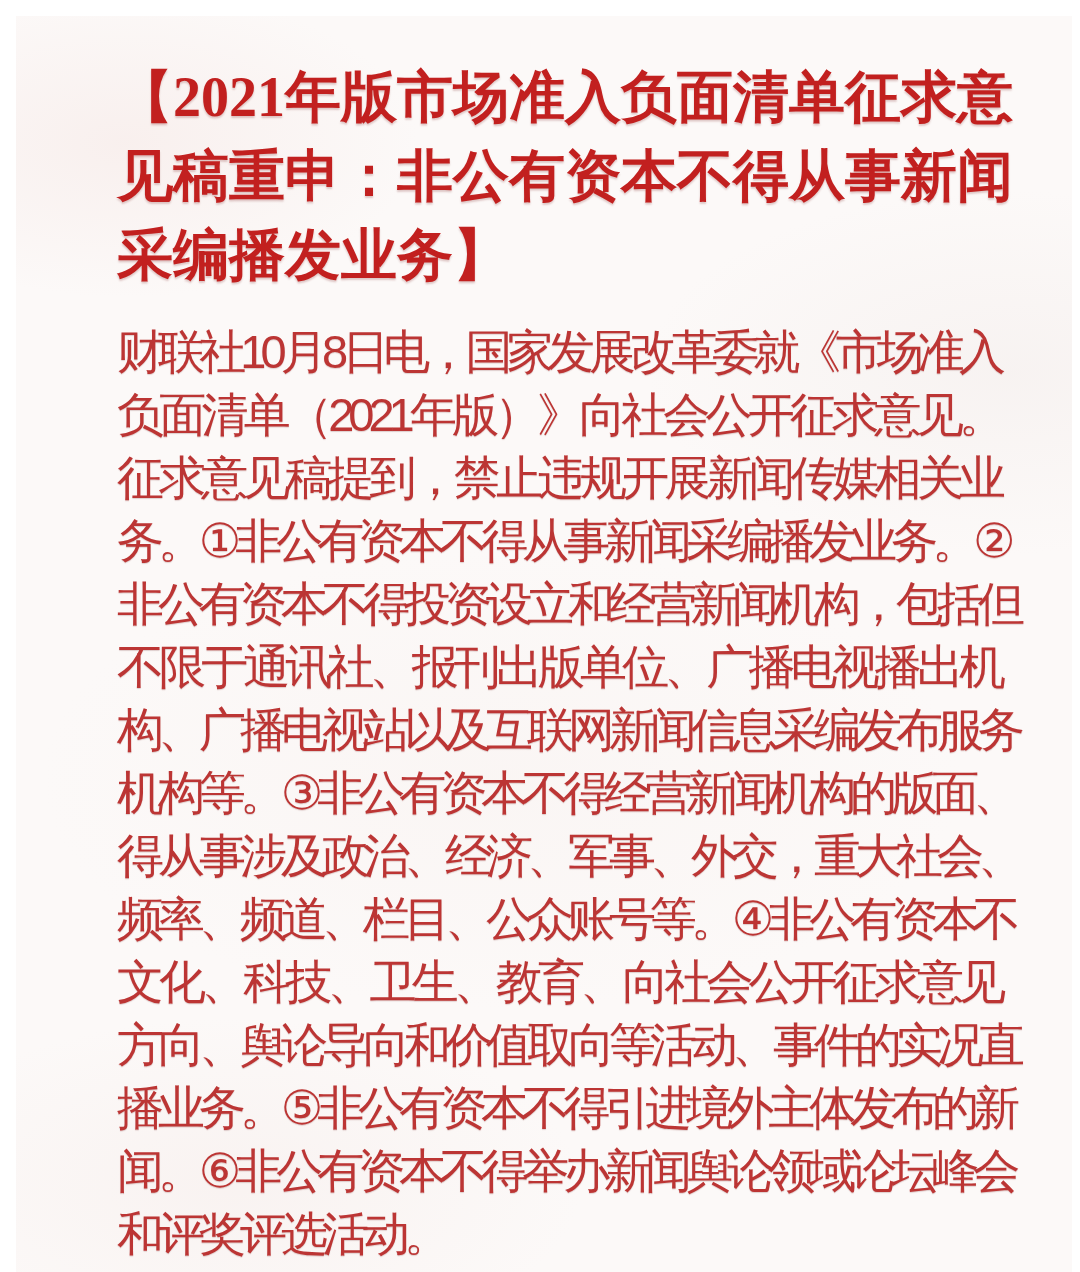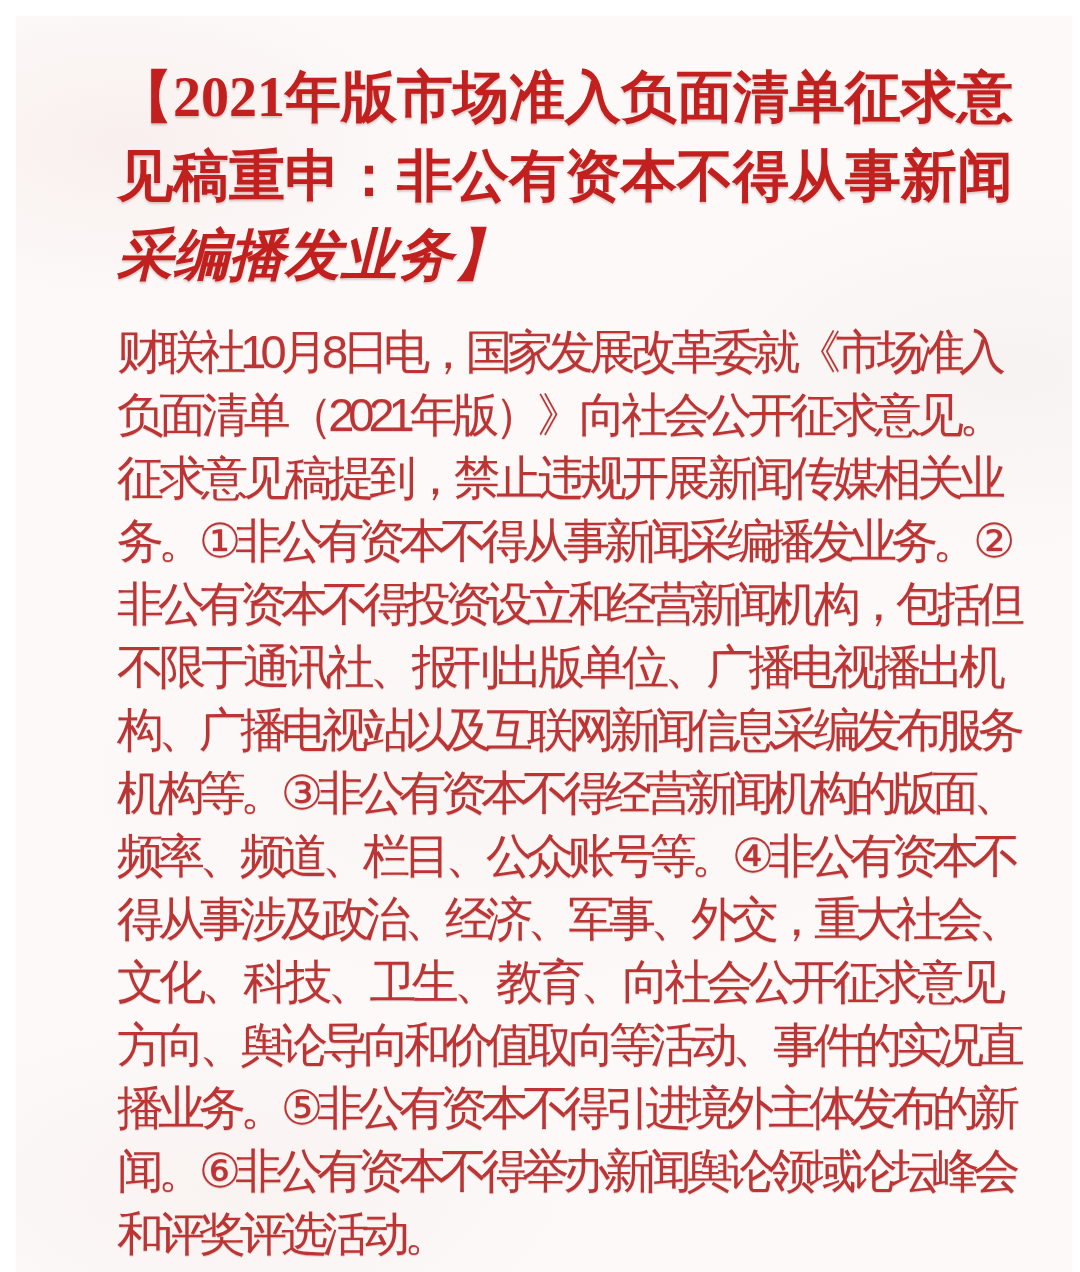--- a/index.html
+++ b/index.html
@@ -38,21 +38,20 @@
     color: var(--title-color);
     text-align: justify;
     text-align-last: justify;
     text-shadow: 0 2px 2px rgba(120, 25, 25, 0.22);
     white-space: nowrap;
     overflow: visible;
   }
   .title-line.no-stretch {
     text-align: left;
     text-align-last: left;
-    font-style: italic;
   }
 
   .body-block {
     position: absolute;
     left: 85px;
     top: 288px;
     width: 915px;
   }
   .body-line {
     height: 63px;
@@ -98,22 +97,22 @@
 
   <div class="body-block">
     <div class="body-line">财联社10月8日电，国家发展改革委就《市场准入</div>
     <div class="body-line">负面清单（2021年版）》向社会公开征求意见。</div>
     <div class="body-line">征求意见稿提到，禁止违规开展新闻传媒相关业</div>
     <div class="body-line">务。①非公有资本不得从事新闻采编播发业务。②</div>
     <div class="body-line">非公有资本不得投资设立和经营新闻机构，包括但</div>
     <div class="body-line">不限于通讯社、报刊出版单位、广播电视播出机</div>
     <div class="body-line">构、广播电视站以及互联网新闻信息采编发布服务</div>
     <div class="body-line">机构等。③非公有资本不得经营新闻机构的版面、</div>
+    <div class="body-line">得从事涉及政治、经济、军事、外交，重大社会、</div>
     <div class="body-line">频率、频道、栏目、公众账号等。④非公有资本不</div>
-    <div class="body-line">得从事涉及政治、经济、军事、外交，重大社会、</div>
     <div class="body-line">文化、科技、卫生、教育、向社会公开征求意见</div>
     <div class="body-line">方向、舆论导向和价值取向等活动、事件的实况直</div>
     <div class="body-line">播业务。⑤非公有资本不得引进境外主体发布的新</div>
     <div class="body-line">闻。⑥非公有资本不得举办新闻舆论领域论坛峰会</div>
     <div class="body-line no-stretch">和评奖评选活动。</div>
   </div>
 
   <div class="cutoff-line"></div>
 
 </div>

